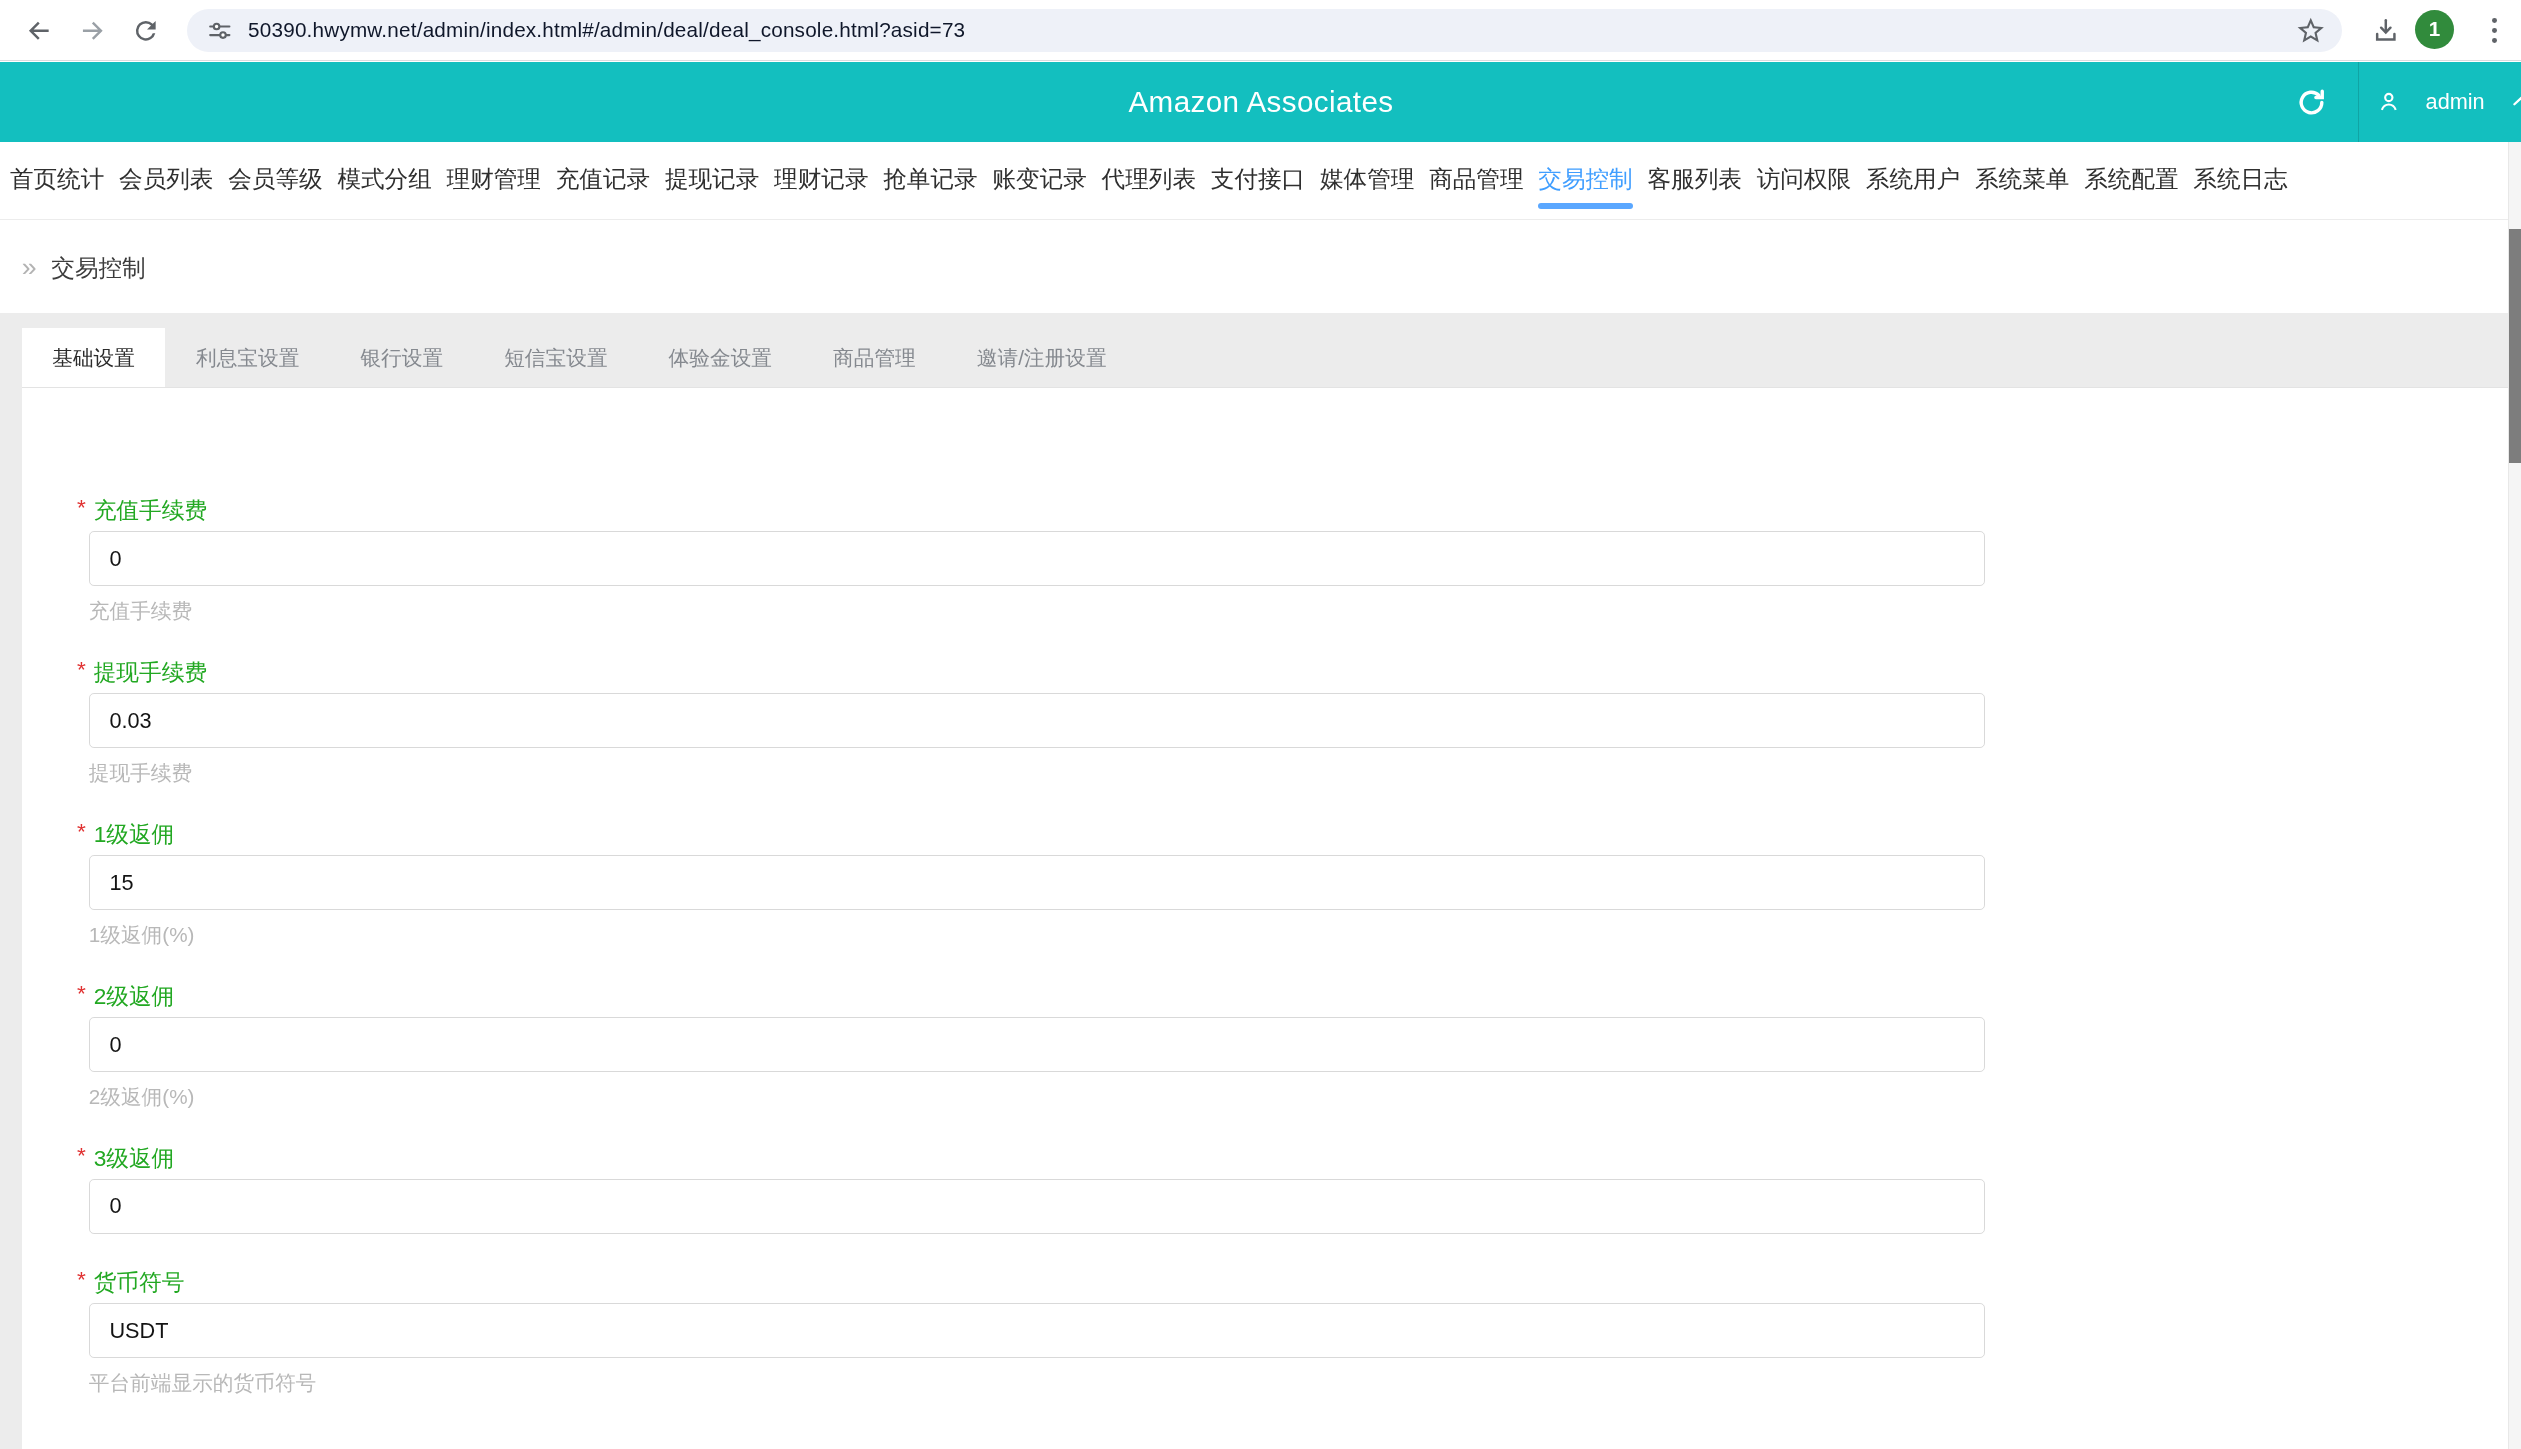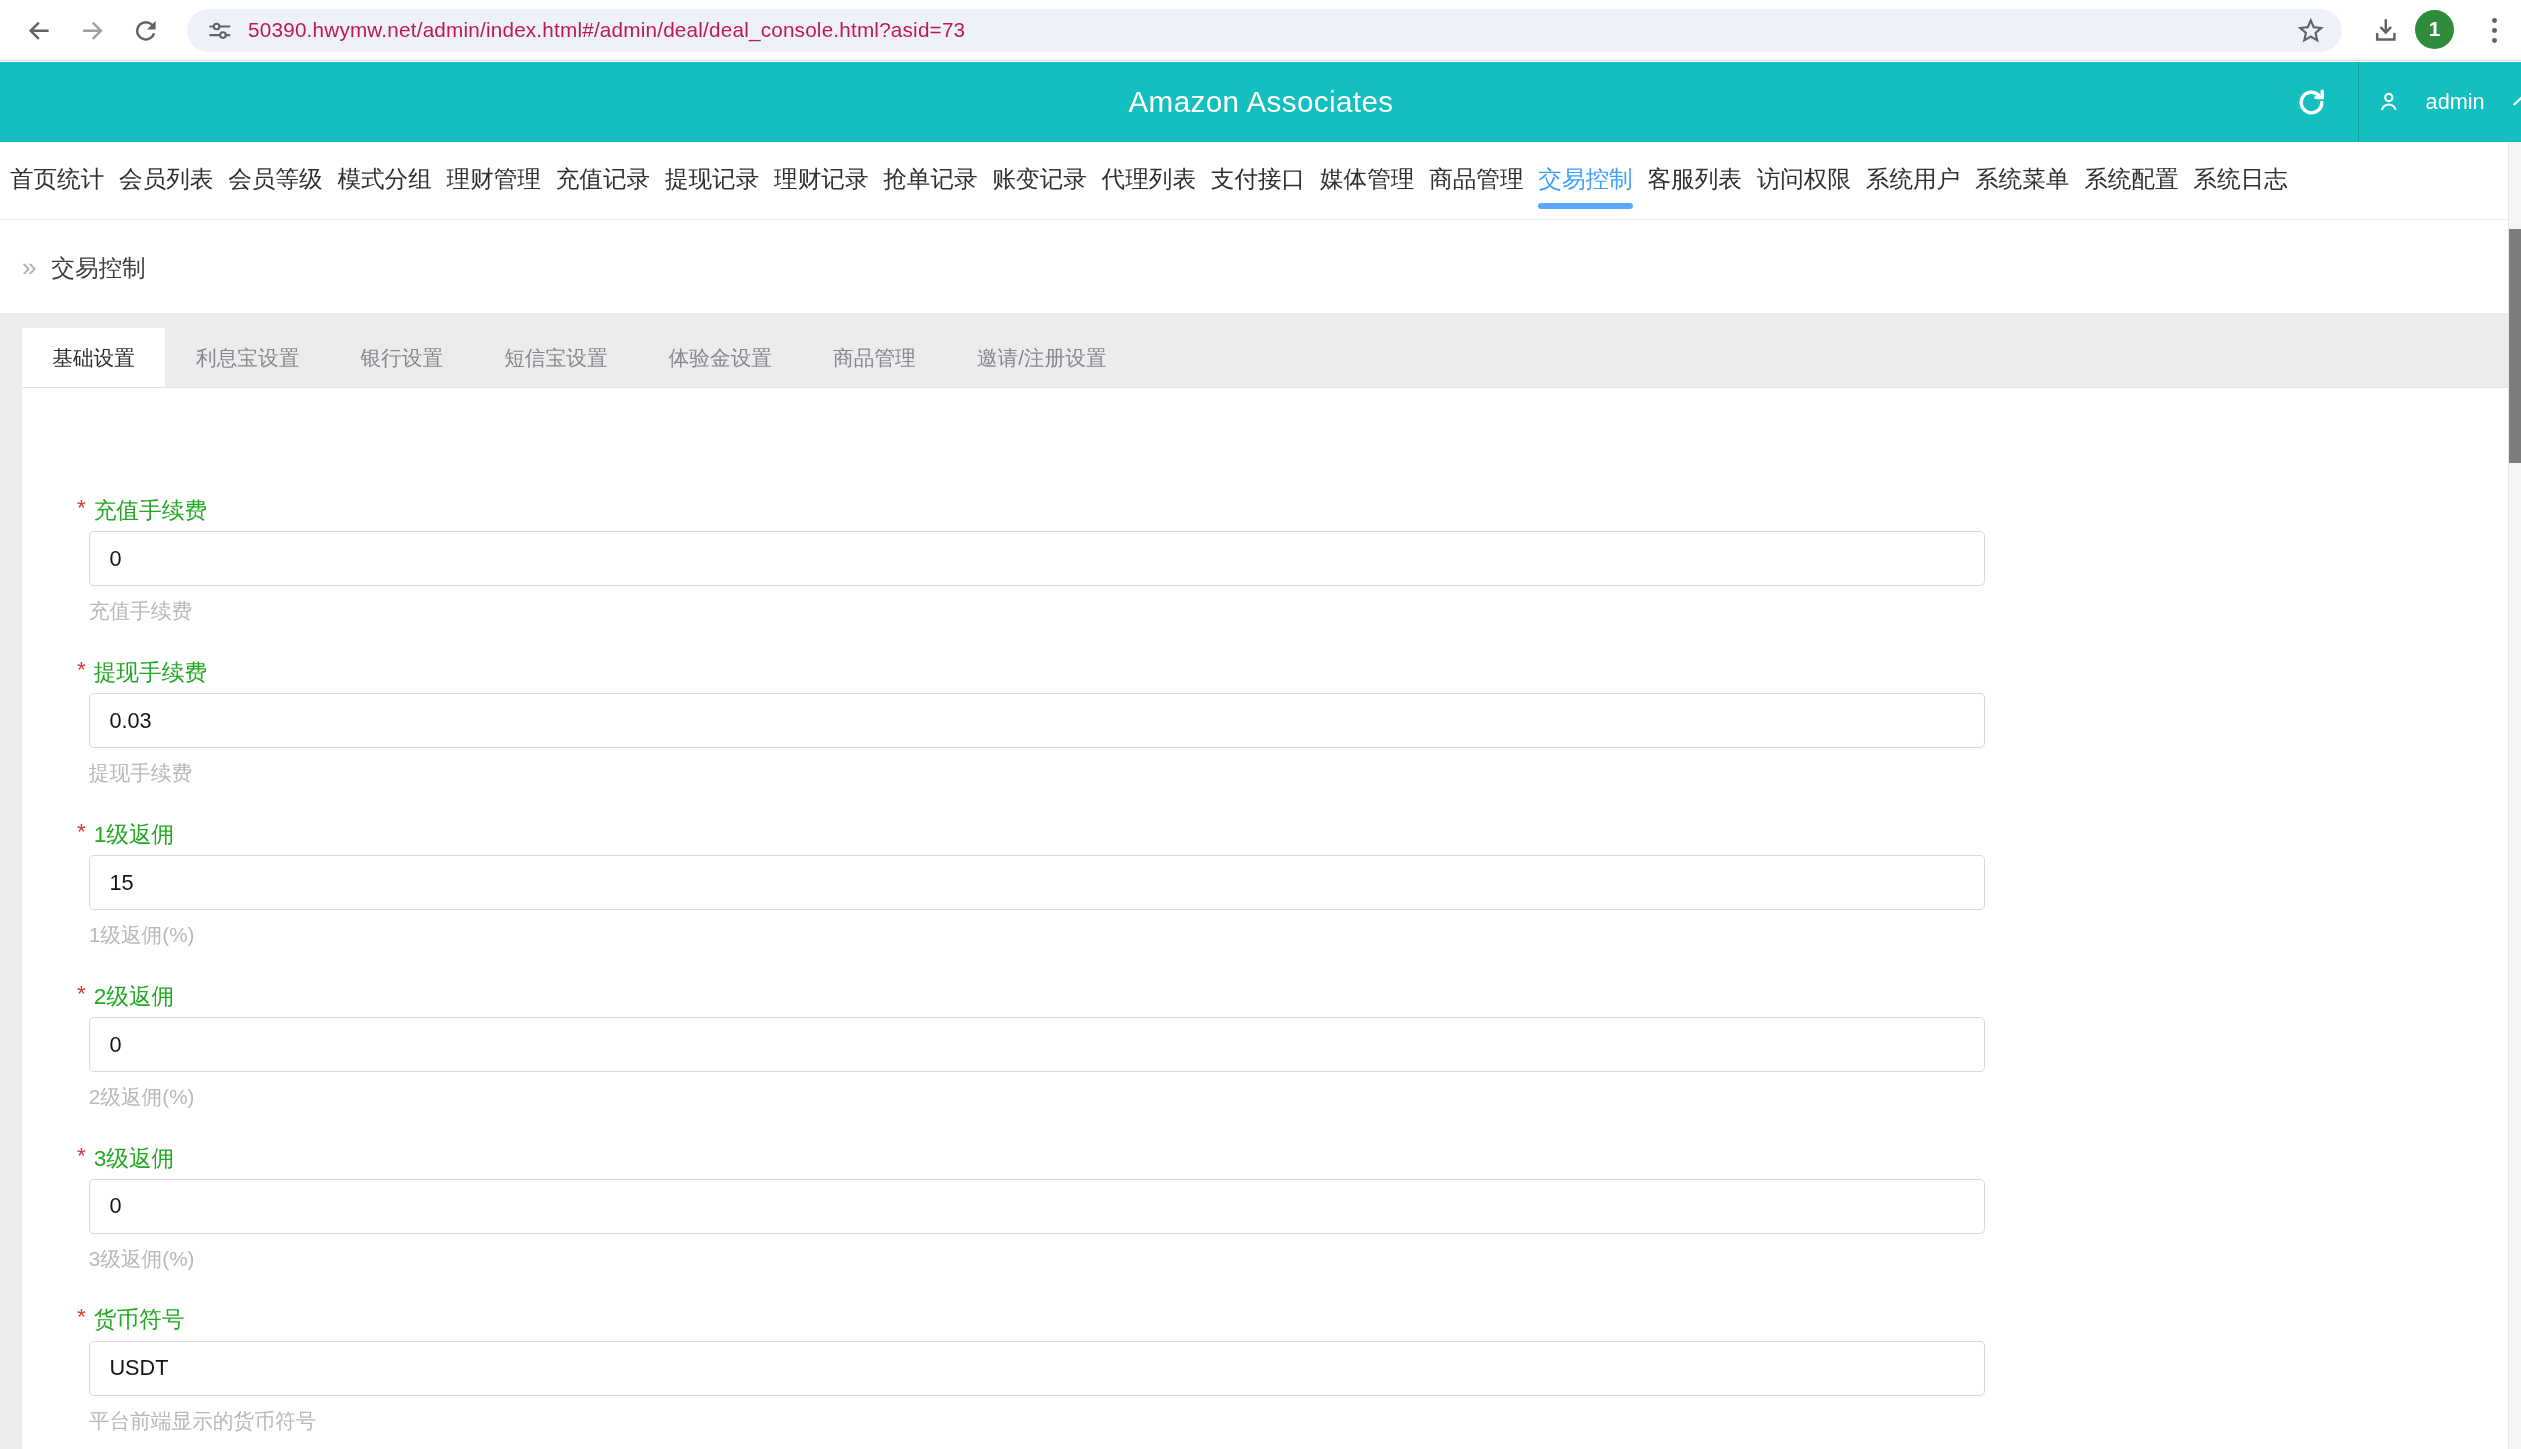--- a/index.html
+++ b/index.html
@@ -8,21 +8,21 @@
 
   
   .toolbar { position:absolute; left:0; top:0; width:2522px; height:61px;
     background:#ffffff; border-bottom:1px solid #d9dbdf; z-index:50; }
   .tb-btn { position:absolute; top:8.9px; width:43px; height:43px; border-radius:50%;
     display:flex; align-items:center; justify-content:center; }
   .tb-btn svg { width:29.6px; height:29.6px; }
   .omnibox { position:absolute; left:187px; top:8.9px; width:2155px; height:43px;
     background:#eef1f8; border-radius:21.7px; display:flex; align-items:center; }
   .omnibox .tune { margin-left:19.7px; width:25.6px; height:25.6px; flex:0 0 auto; }
-  .url-text { margin-left:15.8px; font-size:20.7px; color:#be185d; letter-spacing:0.2px;
+  .url-text { margin-left:15.8px; font-size:20.7px; color:#0f172a; letter-spacing:0.2px;
     white-space:nowrap; flex:1 1 auto; overflow:hidden; }
   .star-wrap { margin-right:15.8px; width:31.5px; height:31.5px; flex:0 0 auto; }
   .avatar { position:absolute; left:2415px; top:9.9px; width:39px; height:39px;
     border-radius:50%; background:#318b3c; color:#fff; font-size:20.7px; font-weight:bold;
     display:flex; align-items:center; justify-content:center; }
   .kebab { position:absolute; left:2480px; top:8.9px; width:29.6px; height:43px;
     display:flex; flex-direction:column; align-items:center; justify-content:center; gap:4.9px; }
   .kebab i { width:4.9px; height:4.9px; border-radius:50%; background:#5f6368; }
 
   
@@ -215,21 +215,20 @@
         </div>
         <input class="f-input" type="text" value="0" style="">
         <div class="f-helper">2级返佣(%)</div>
       </div>
       <div class="field">
         <div class="label-row">
           <span class="req">*</span>
           <span class="f-label">3级返佣</span>
         </div>
         <input class="f-input" type="text" value="0" style="">
-        <div class="f-helper">3级返佣(%)</div>
       </div>
       <div class="field">
         <div class="label-row">
           <span class="req">*</span>
           <span class="f-label">货币符号</span>
         </div>
         <input class="f-input" type="text" value="USDT" style="">
         <div class="f-helper">平台前端显示的货币符号</div>
       </div>
     </div>

